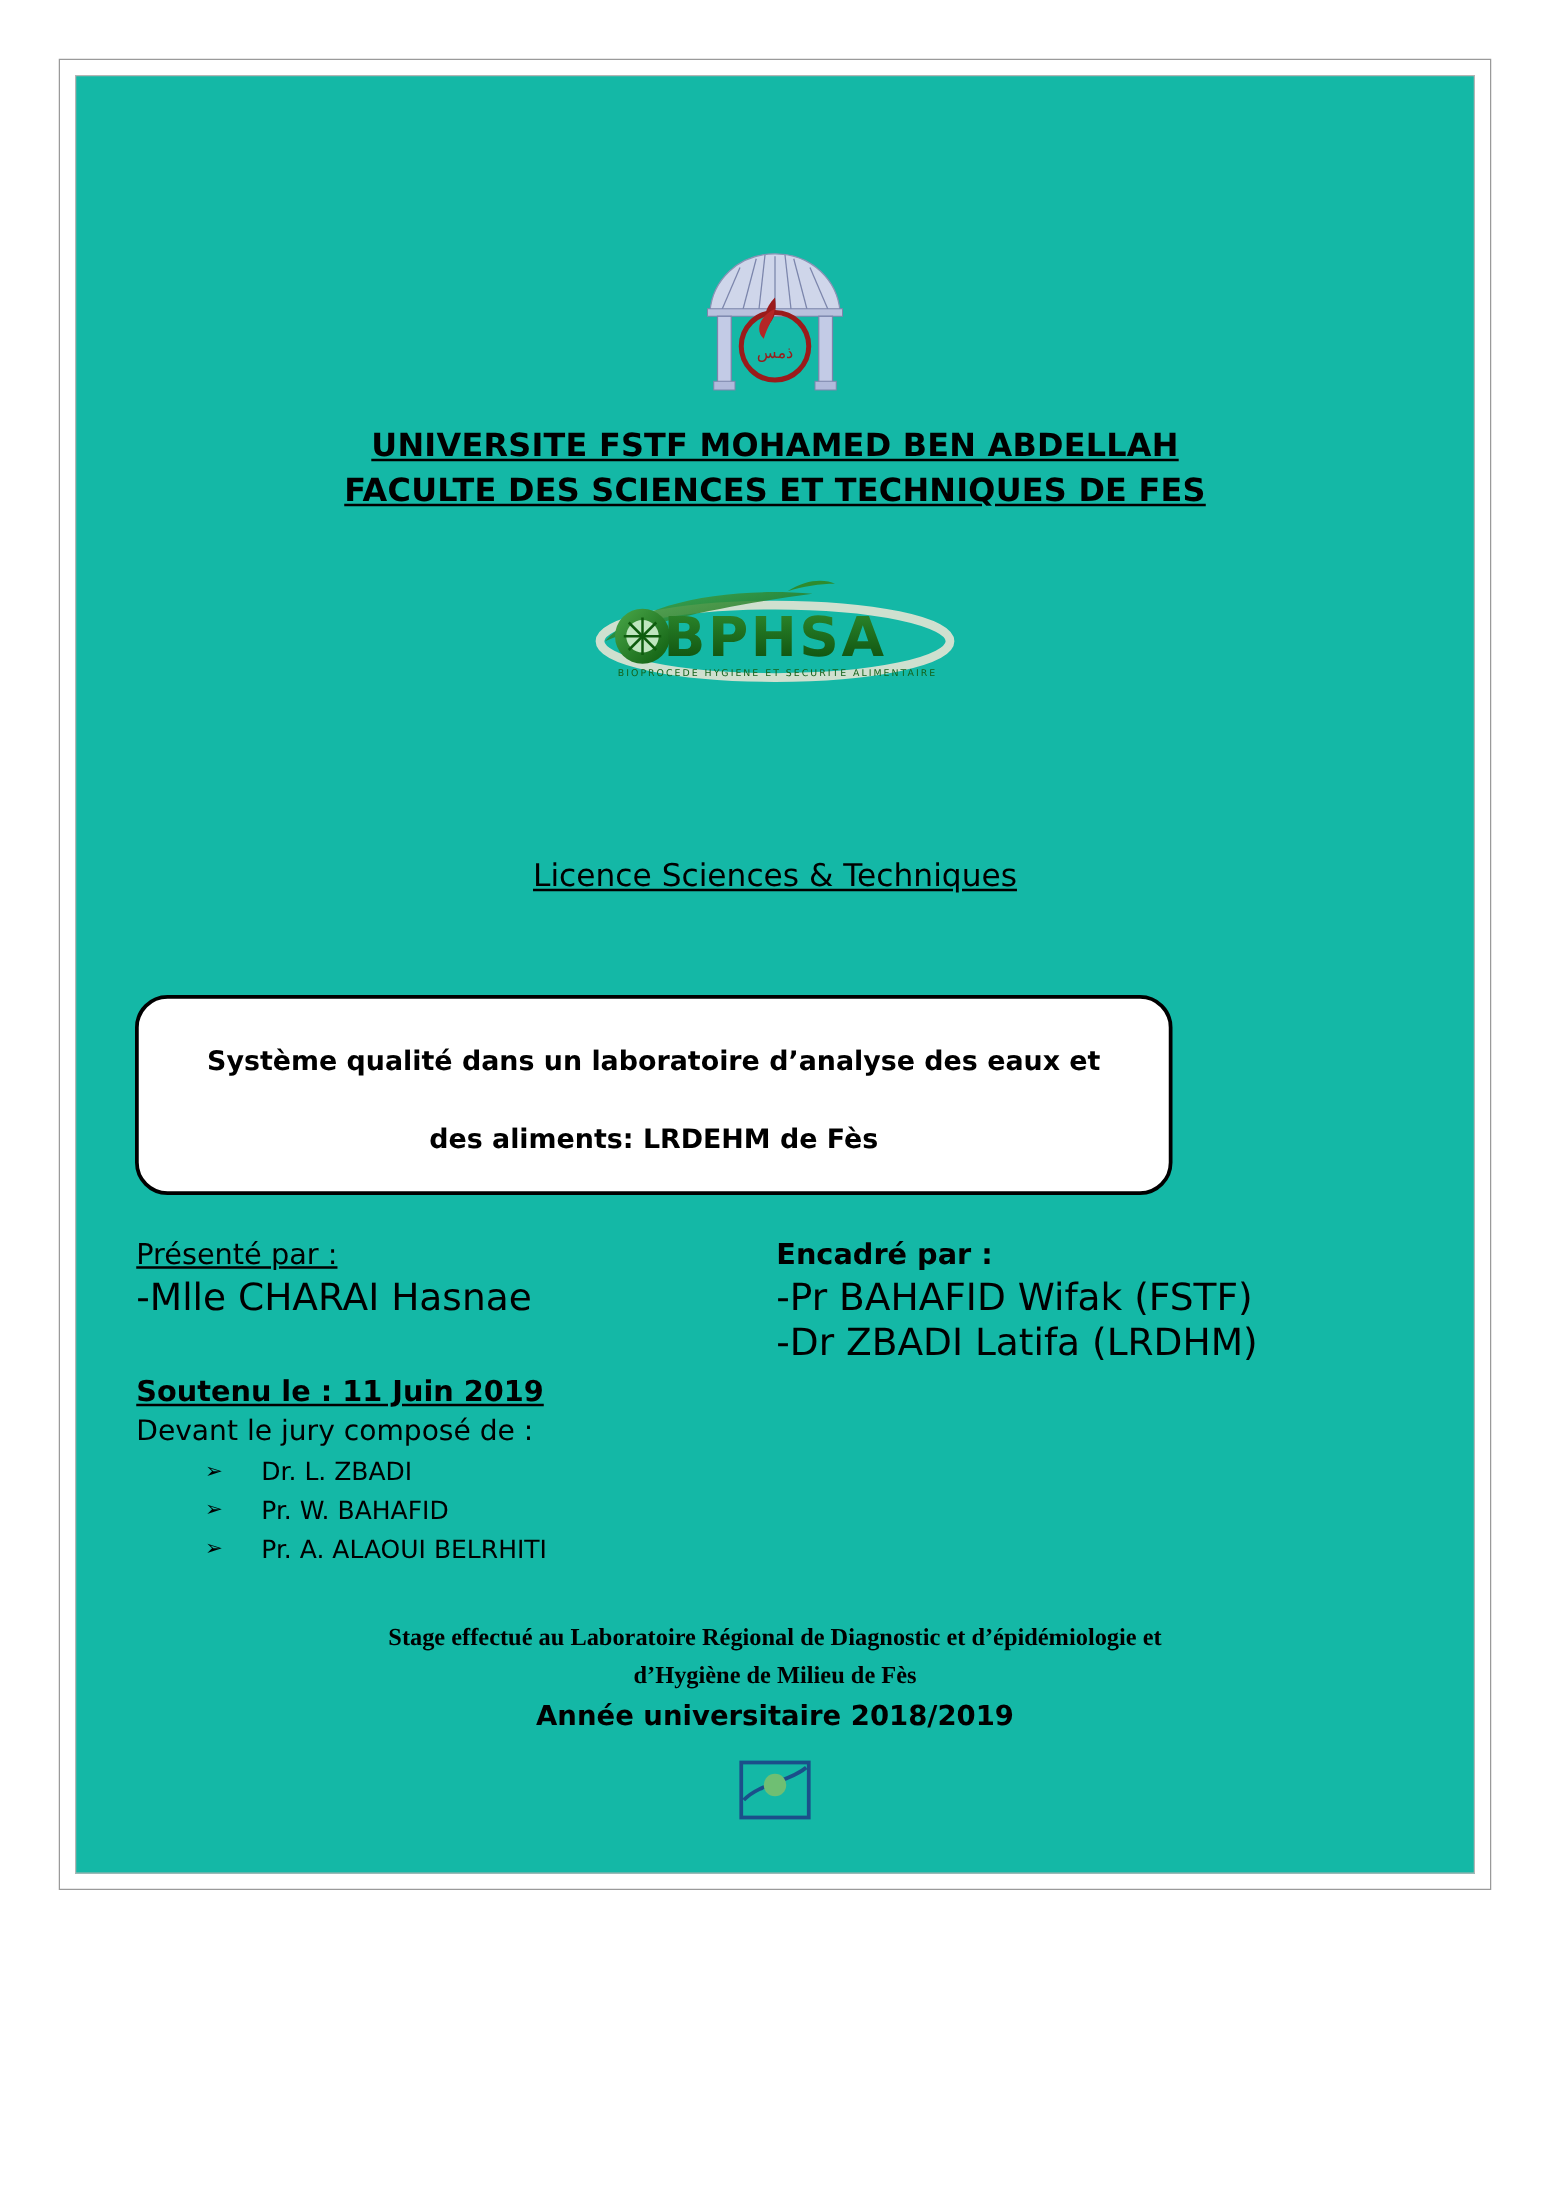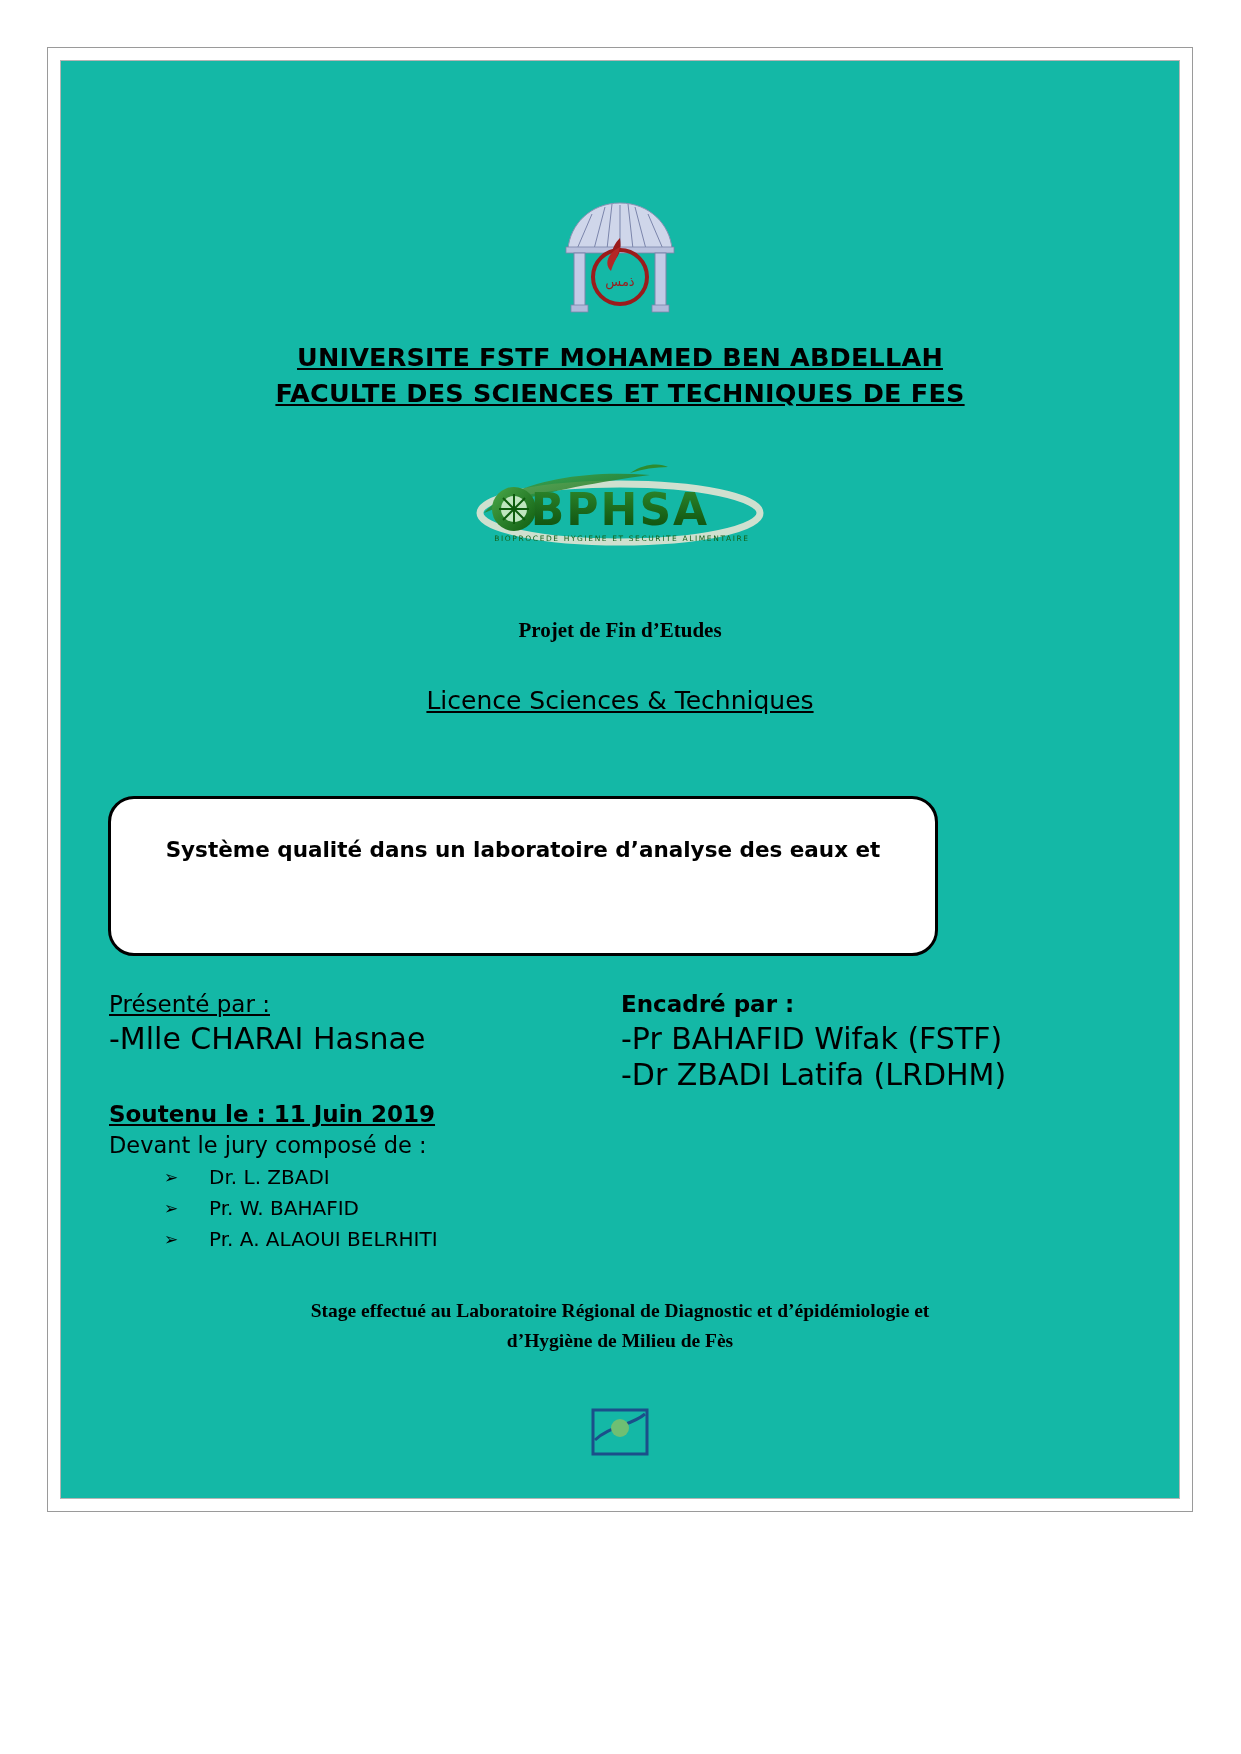--- a/index.html
+++ b/index.html
@@ -299,28 +299,28 @@
               <line x1="33" y1="37" x2="55" y2="59"></line>
               <line x1="55" y1="37" x2="33" y2="59"></line>
             </g>
 
             <text x="150" y="64" font-family="DejaVu Sans, sans-serif" font-weight="bold" font-size="44" fill="url(#gtxt)" text-anchor="middle" letter-spacing="2">BPHSA</text>
             <text x="152" y="80" font-family="DejaVu Sans, sans-serif" font-size="7.5" fill="#14621a" text-anchor="middle" letter-spacing="1.6">BIOPROCEDE  HYGIENE  ET  SECURITE  ALIMENTAIRE</text>
           </svg>
         </div>
       </div>
 
-      <div class="pfe">Projet de Fin d’Etudes</div>
 
       <div class="licence">
         <div class="licence-line">Licence Sciences &amp; Techniques</div>
       </div>
 
       <div class="title-box">
         <div class="title-line title-line-1">Système qualité dans un laboratoire d’analyse des eaux et</div>
+        <div class="title-line title-line-2">des aliments: LRDEHM de Fès</div>
       </div>
 
       <div class="blk-left">
         <div class="hdr">Présenté par :</div>
         <div class="ln">-Mlle CHARAI Hasnae</div>
       </div>
 
       <div class="blk-right">
         <div class="hdr-plain">Encadré par :</div>
         <div class="ln">-Pr BAHAFID Wifak (FSTF)</div>
@@ -344,20 +344,21 @@
             <span>Pr. A. ALAOUI BELRHITI</span>
           </li>
         </ul>
       </div>
 
       <div class="stage">
         <div>Stage effectué au Laboratoire Régional de Diagnostic et d’épidémiologie et</div>
         <div>d’Hygiène de Milieu de Fès</div>
       </div>
 
+      <div class="annee">Année universitaire 2018/2019</div>
 
       <div class="footer-logo">
         <svg viewBox="0 0 66 52" width="66" height="52" aria-hidden="true">
           <rect x="6" y="4" width="54" height="44" fill="none" stroke="#1b4f8a" stroke-width="3"></rect>
           <path d="M8 34 C22 20 44 20 58 8" fill="none" stroke="#1b4f8a" stroke-width="3"></path>
           <circle cx="33" cy="22" r="9" fill="#6fbf73"></circle>
         </svg>
       </div>
 
     </div>

